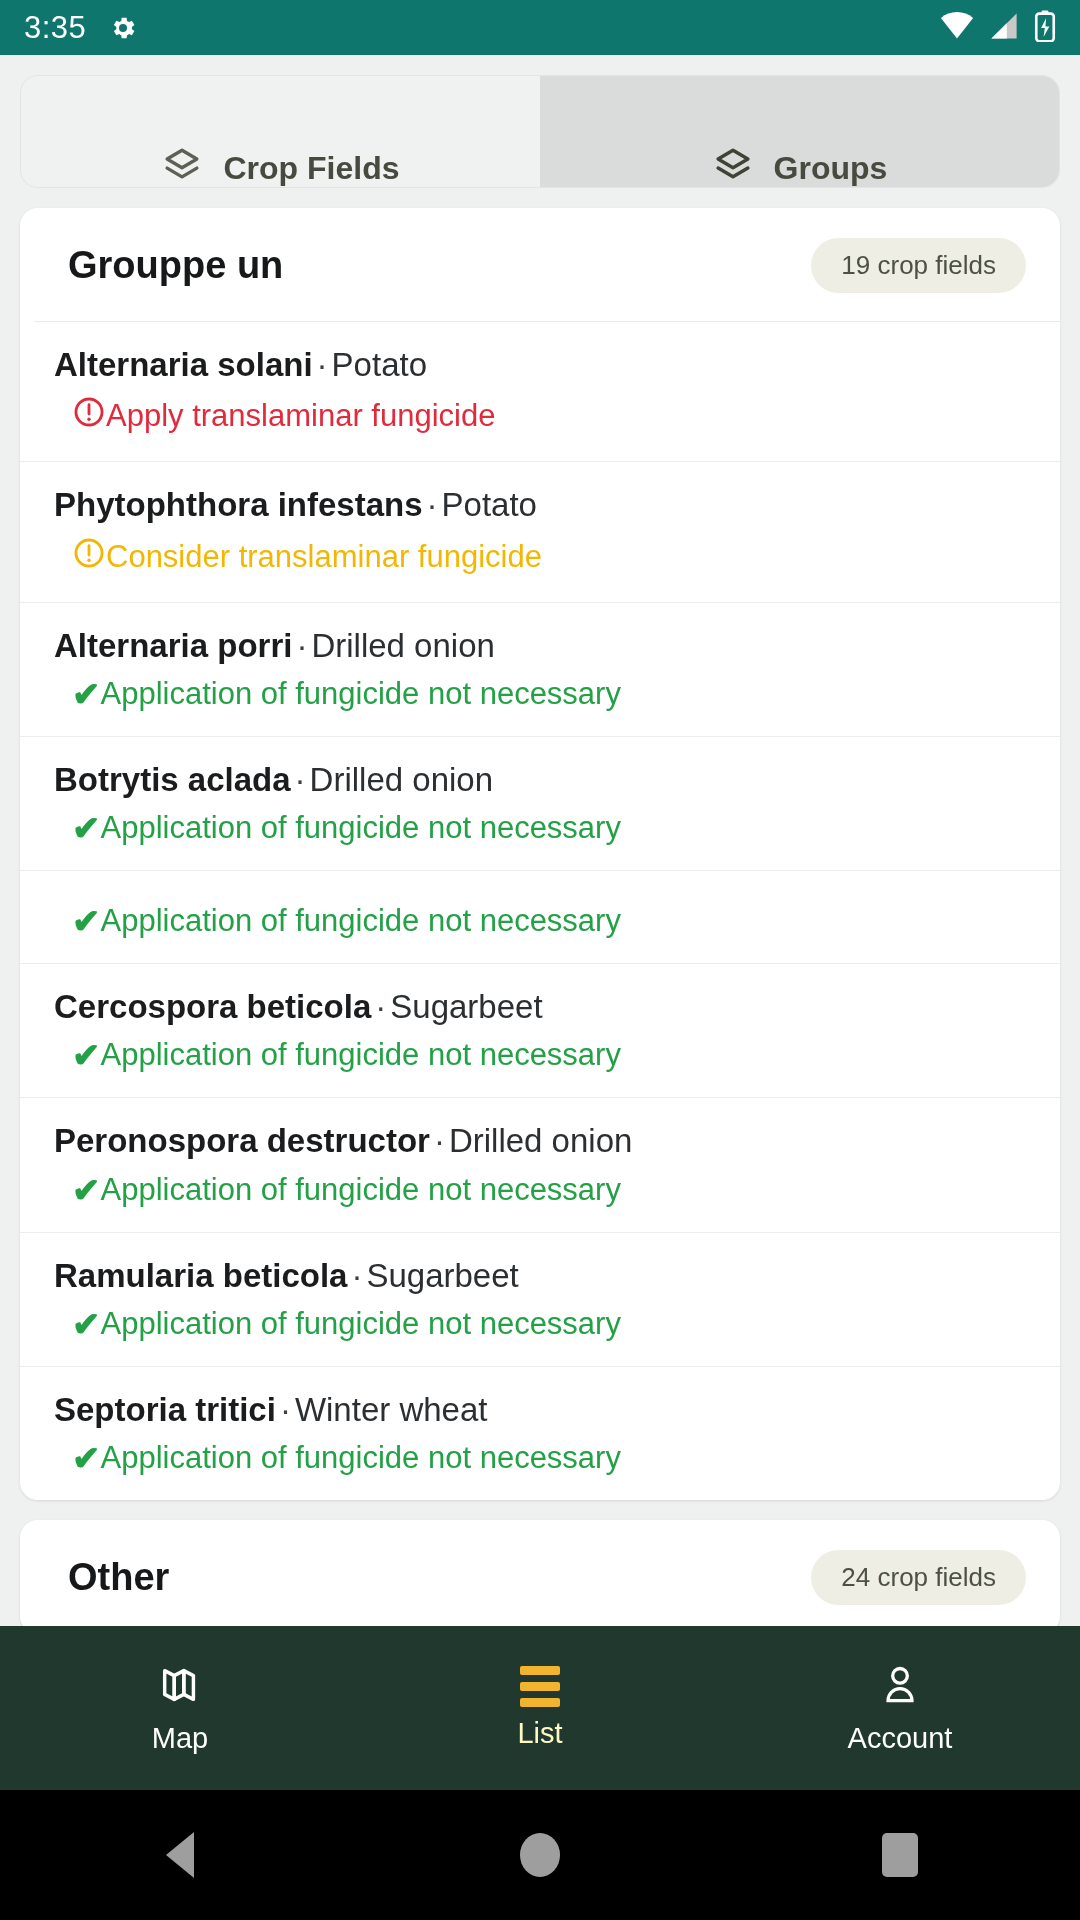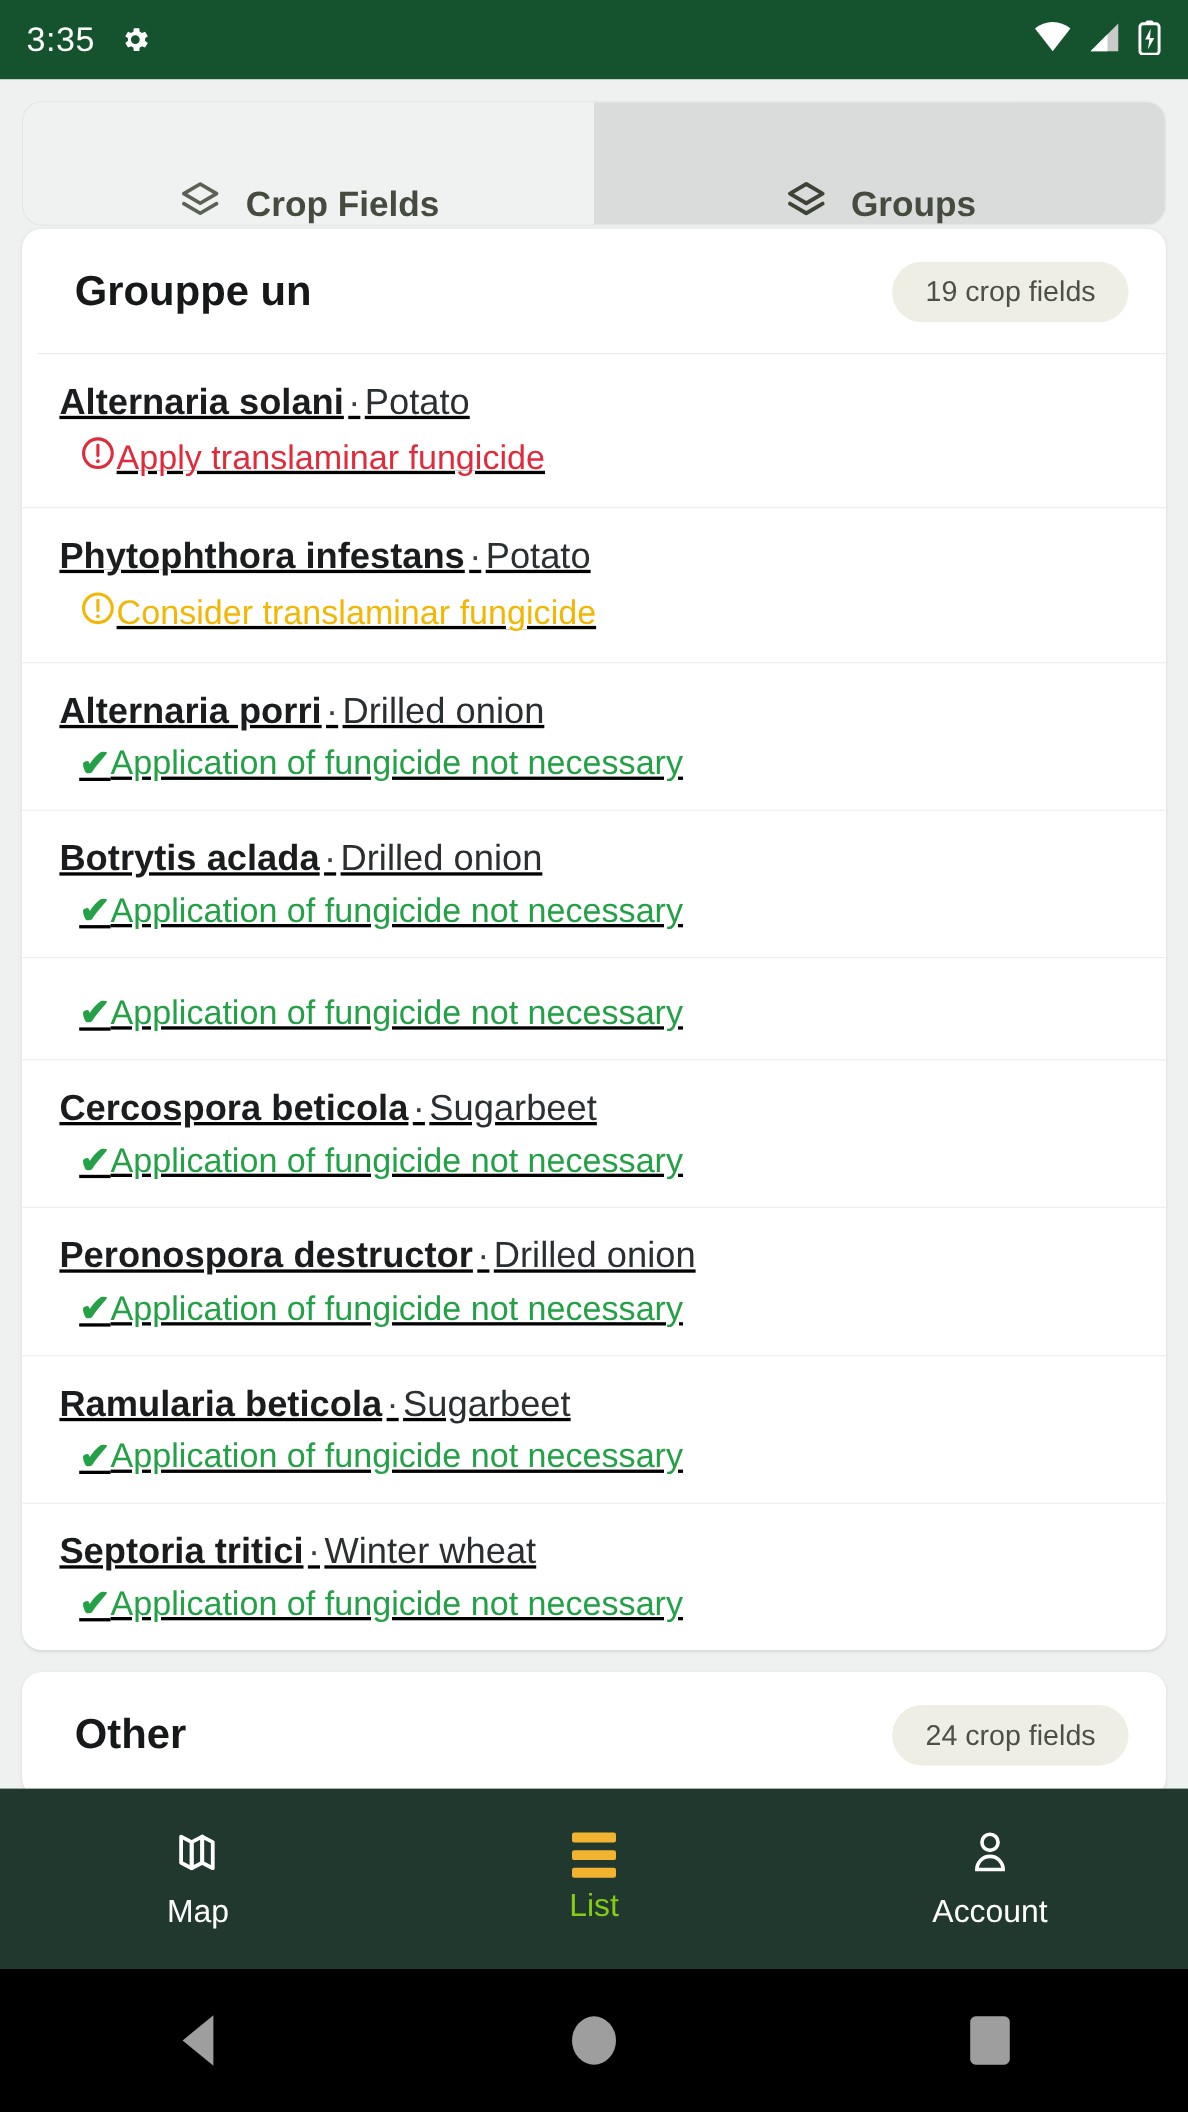--- a/index.html
+++ b/index.html
@@ -6,21 +6,21 @@
   html, body {
     width:1080px; height:1920px;
     background:#eef1ef;
     font-family:"Liberation Sans", sans-serif;
     overflow:hidden;
   }
   body { position:relative; }
 
   
   .statusbar{
-    height:72px; background:#14532d; color:#ffffff;
+    height:55px; background:#0f766e; color:#ffffff;
     display:flex; align-items:center; padding:0 24px;
     position:relative;
   }
   .sb-time{ font-size:31px; font-weight:400; letter-spacing:.5px; }
   .sb-gear{ margin-left:22px; display:flex; align-items:center; }
   .sb-right{ margin-left:auto; display:flex; align-items:center; gap:14px; }
 
   
   .tabbar{
     margin:20px 20px 0 20px;
@@ -61,21 +61,20 @@
   .badge{
     background:#eeeee4; color:#4d5144;
     font-size:26px; border-radius:40px;
     padding:12px 30px; white-space:nowrap;
   }
 
   .row{
     padding:22px 34px 24px 34px;
     border-bottom:1px solid #eceeec;
     cursor:pointer;
-    text-decoration:underline;
   }
   .row:last-child{ border-bottom:none; }
   .row-title{ font-size:33px; line-height:1.25; color:#1a1c1e; }
   .row-title b{ font-weight:700; }
   .row-title .sep{ color:#3c3f42; padding:0 4px; }
   .row-title .crop{ font-weight:400; color:#2c2f32; }
   .row-status{
     display:flex; align-items:center; 
     margin-top:10px; padding-left:18px;
     font-size:31px;
@@ -90,21 +89,21 @@
     position:absolute; left:0; right:0; bottom:130px;
     height:164px; background:#20382e;
     display:flex; align-items:center;
   }
   .navitem{
     flex:1; display:flex; flex-direction:column;
     align-items:center; justify-content:center; gap:10px;
     cursor:pointer; color:#ffffff;
   }
   .navitem .nav-label{ font-size:29px; }
-  .navitem.active{ color:#84cc16; }
+  .navitem.active{ color:#fef9c3; }
   .bars{ display:flex; flex-direction:column; gap:7px; }
   .bars i{ display:block; width:40px; height:9px; background:#f2b430; border-radius:2px; }
 
   
   .sysnav{
     position:absolute; left:0; right:0; bottom:0;
     height:130px; background:#000000;
     display:flex; align-items:center;
   }
   .sysnav > div{ flex:1; display:flex; align-items:center; justify-content:center; cursor:pointer; }

